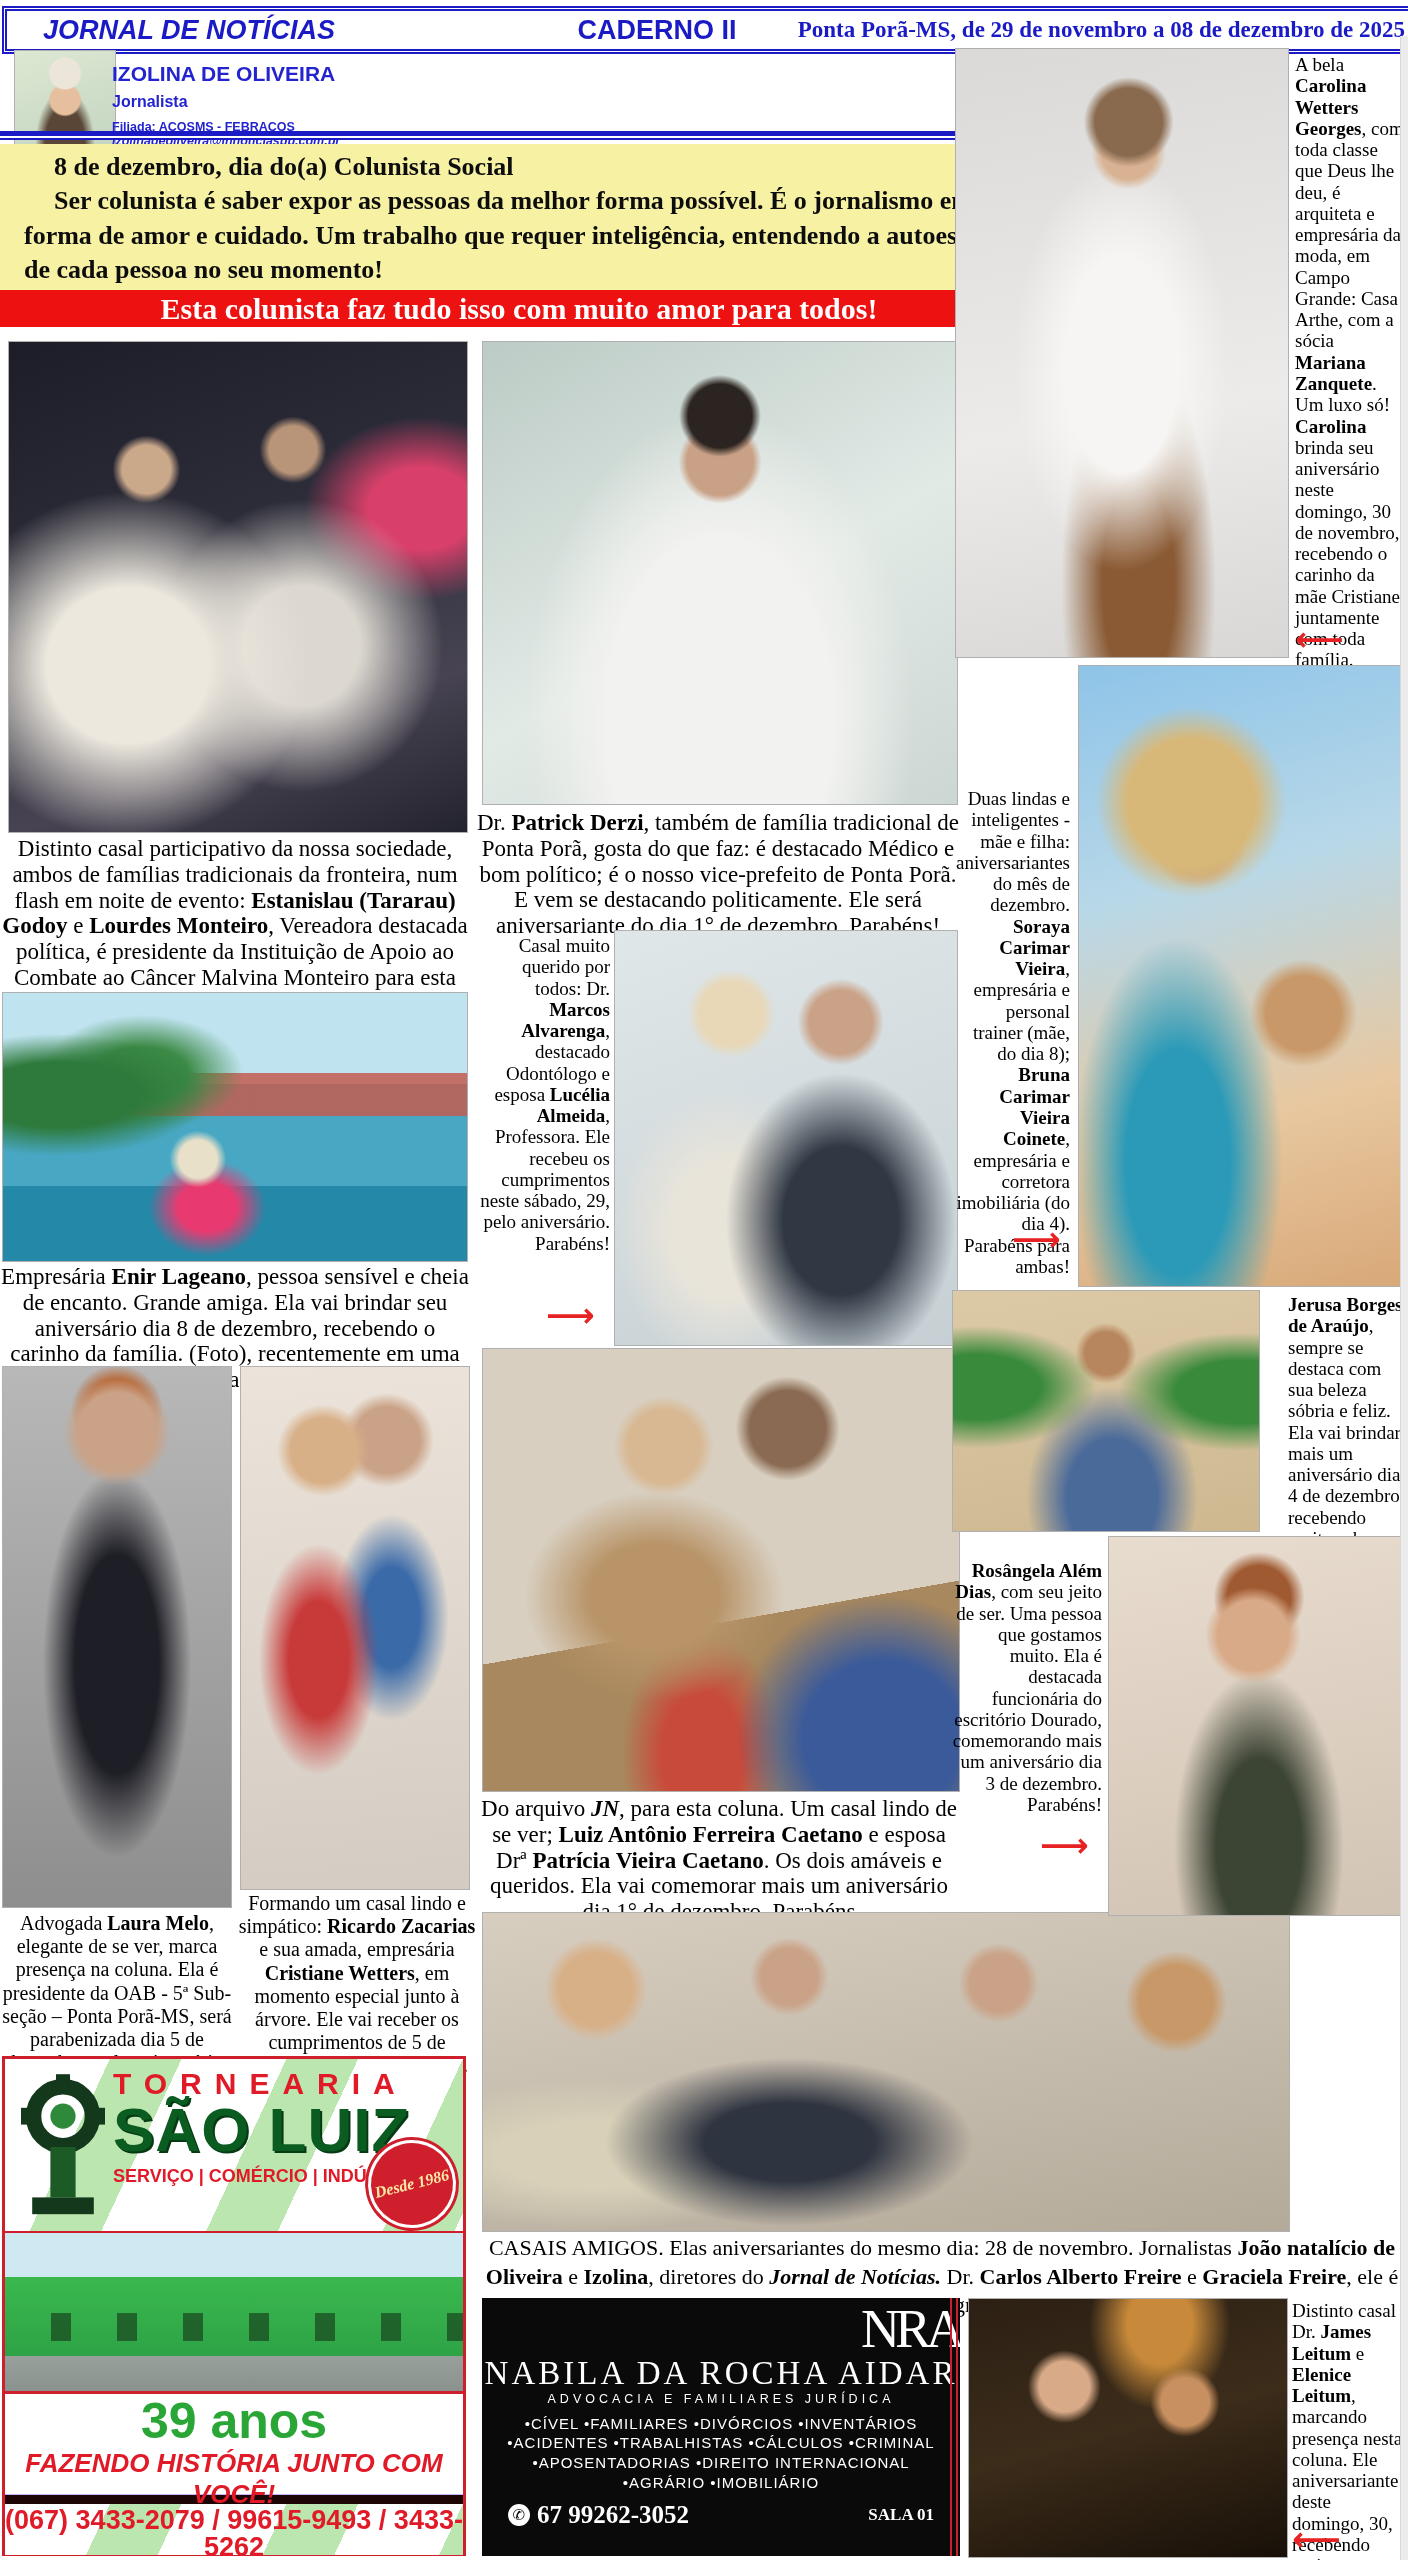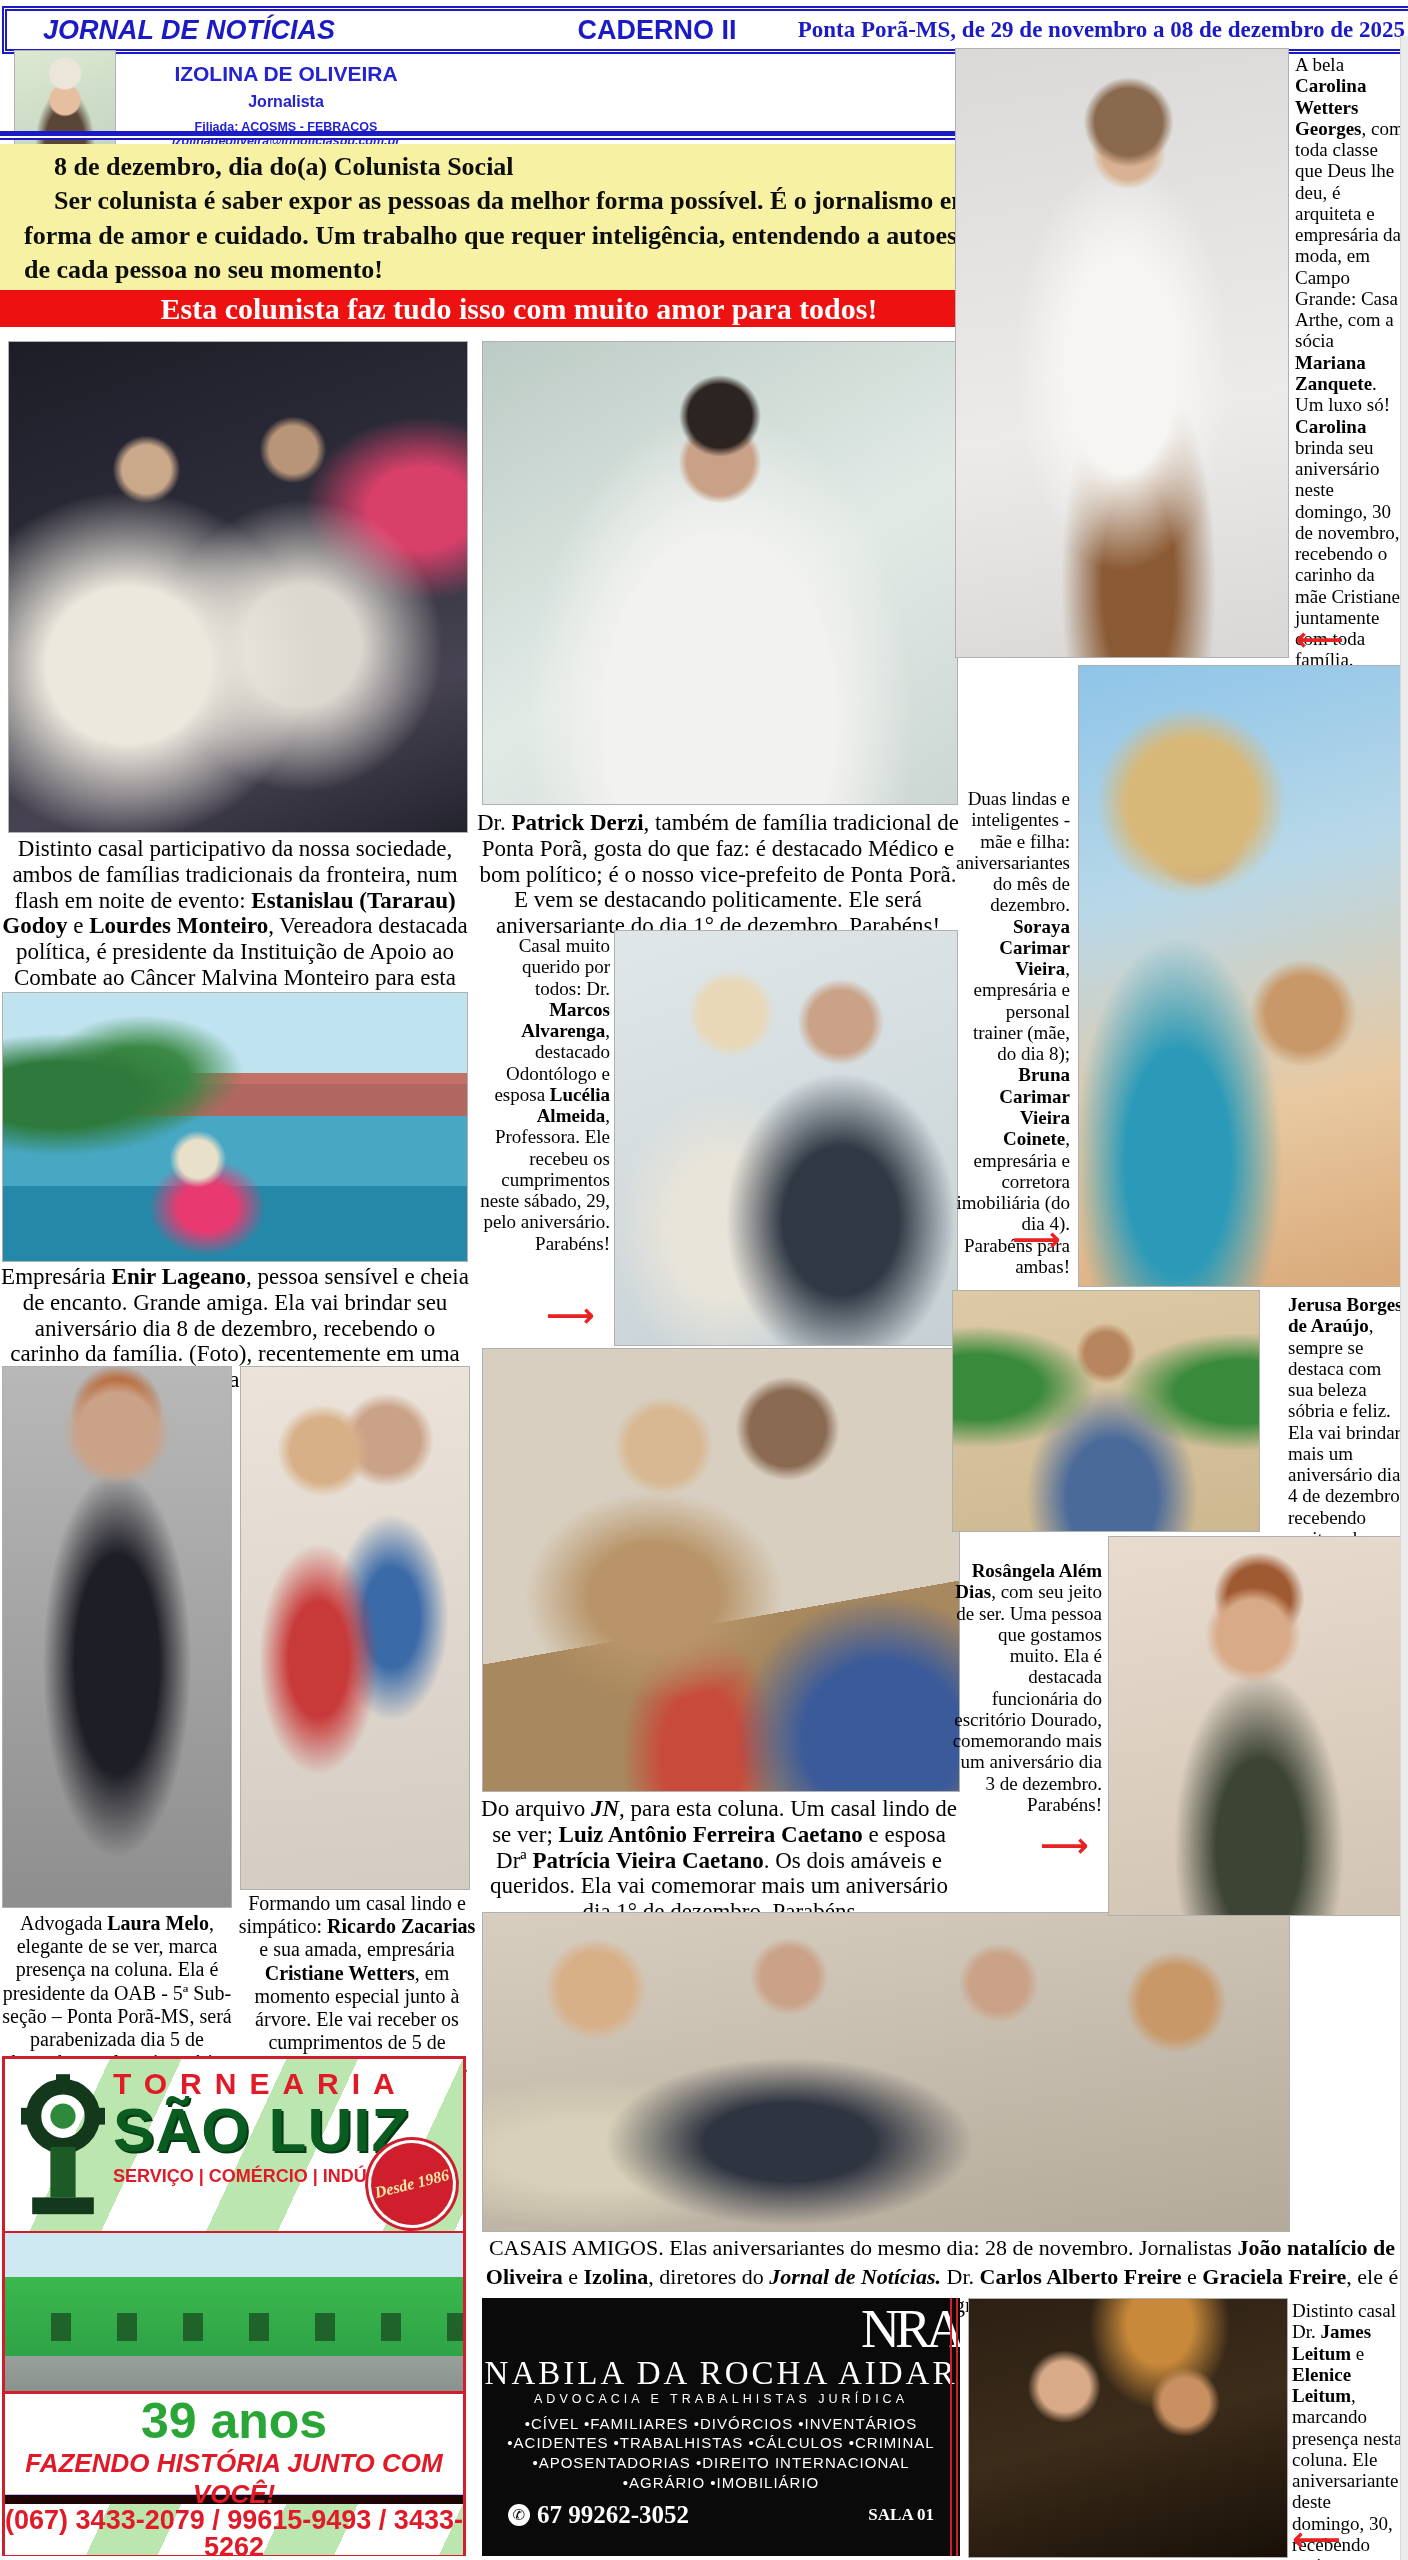--- a/index.html
+++ b/index.html
@@ -17,21 +17,21 @@
   .hdr-date{color:#1b1bc6;font:bold 23px "Liberation Serif",serif;text-align:right;padding-right:4px;}
 
   
   .ph{position:absolute;border:1px solid #b0b0b0;}
   .ph-izolina{left:14px;top:50px;width:100px;height:102px;
     background:
       radial-gradient(circle at 50% 22%, #ece6da 0 16%, transparent 18%),
       radial-gradient(circle at 50% 48%, #e6bf9e 0 20%, transparent 23%),
       radial-gradient(ellipse at 50% 92%, #5a4636 0 28%, transparent 42%),
       linear-gradient(160deg,#dde8d2,#c2d4c0);}
-  .mast-name{left:112px;top:62px;width:348px;text-align:center;color:#2323cf;}
+  .mast-name{left:112px;top:62px;width:348px;color:#2323cf;}
   .mast-n1{font:bold 21px "Liberation Sans",sans-serif;}
   .mast-n2{font:bold 16px "Liberation Sans",sans-serif;margin-top:7px;}
   .mast-n3{font:bold 12.5px "Liberation Sans",sans-serif;margin-top:9px;}
   .mast-n4{font:bold italic 12.5px "Liberation Sans",sans-serif;}
   .col-title{left:320px;top:58px;width:720px;text-align:center;color:#ed1c24;
     font:bold 66px "Liberation Sans",sans-serif;letter-spacing:-2px;-webkit-text-stroke:2px #ed1c24;}
   .blue-rule{left:0;top:131px;width:1038px;height:10px;
     background:linear-gradient(#1b1bc6 0 5px,#fff 5px 7px,#1b1bc6 7px 9px,transparent 9px);}
 
   
@@ -270,21 +270,21 @@
     <div class="tor-bar"></div>
     <div class="tor-contact stripes">
       <div class="tor-phones">(067) 3433-2079 / 99615-9493 / 3433-5262</div>
 
     </div>
   </div>
 
   <div class="abs ad-nra">
     <div class="nra-mono">NRA</div>
     <div class="nra-name">NABILA DA ROCHA AIDAR</div>
-    <div class="nra-sub">ADVOCACIA E TRABALHISTAS JURÍDICA</div>
+    <div class="nra-sub">ADVOCACIA E FAMILIARES JURÍDICA</div>
     <div class="nra-serv">
       <div>•CÍVEL    •FAMILIARES    •DIVÓRCIOS  •INVENTÁRIOS</div>
       <div>•ACIDENTES   •TRABALHISTAS   •CÁLCULOS   •CRIMINAL</div>
       <div>•APOSENTADORIAS     •DIREITO INTERNACIONAL</div>
       <div>•AGRÁRIO  •IMOBILIÁRIO</div>
     </div>
     <div class="nra-bottom">
       <div class="nra-phone">
         <span class="wicon">✆</span>
         <span>67 99262-3052</span>

